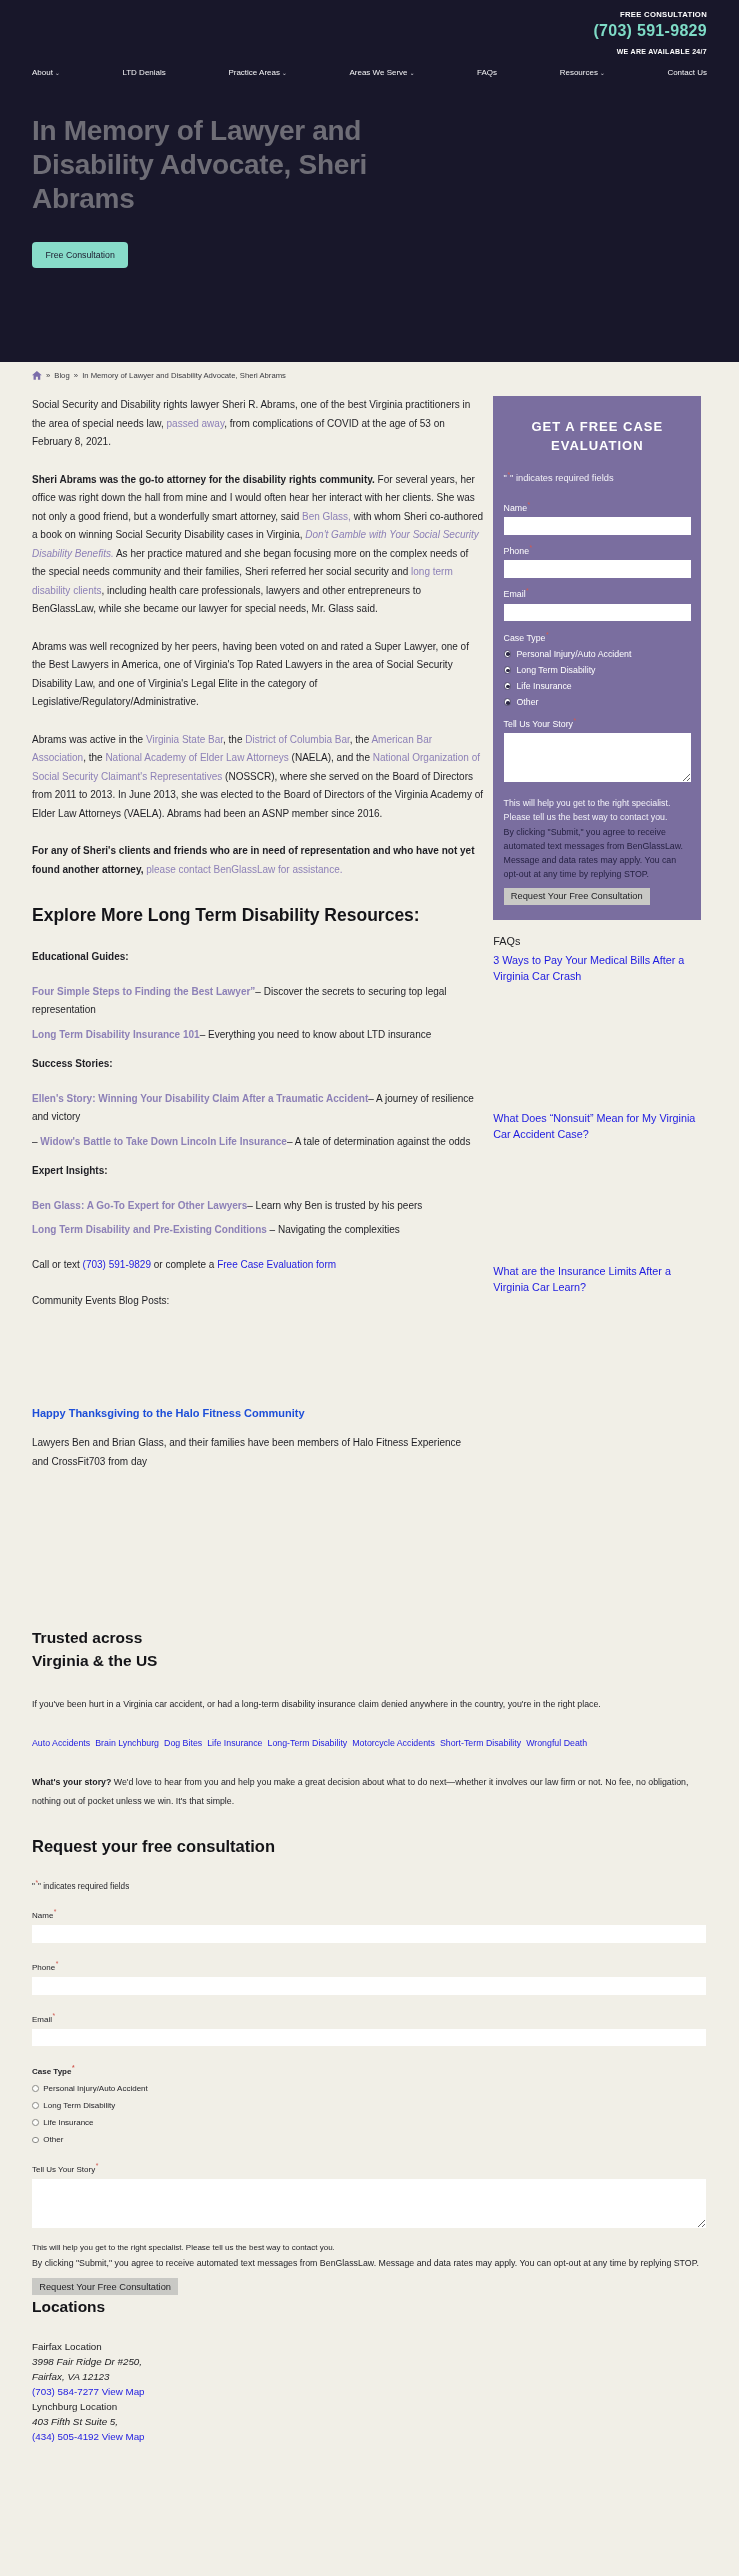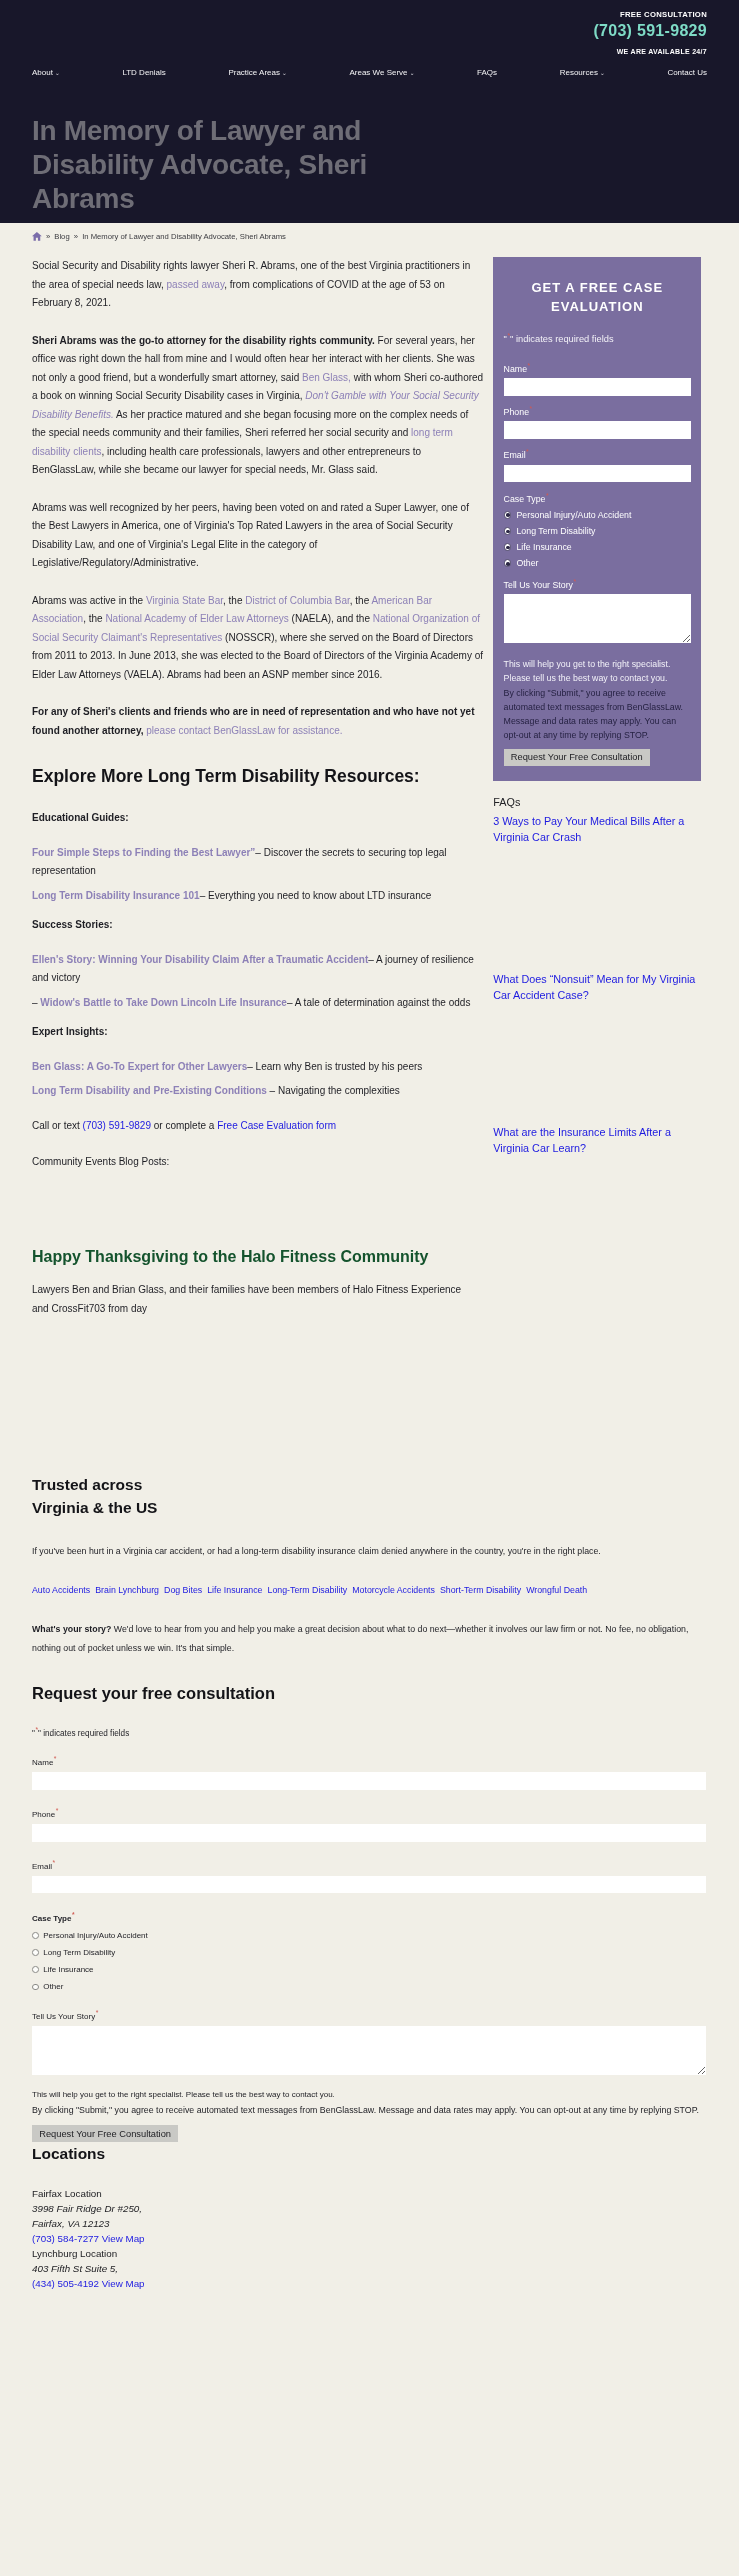--- a/index.html
+++ b/index.html
@@ -5,21 +5,21 @@
   * { box-sizing: border-box; margin: 0; padding: 0; }
   html,body { width: 739px; }
   body {
     background: #f1efe7;
     font-family: "Liberation Sans", sans-serif;
     color: #1e1e24;
   }
   a { text-decoration: none; cursor: pointer; }
 
   
-  .site-header { background: #18172a; height: 223px; padding: 0 32px; overflow: hidden; }
+  .site-header { background: #18172a; height: 362px; padding: 0 32px; overflow: hidden; }
   .topbar { text-align: right; padding-top: 10.3px; }
   .free-consult-label { color: #ffffff; font-weight: bold; font-size: 7.7px; letter-spacing: 0.3px; }
   .phone-big { color: #7edbc6; font-size: 16px; font-weight: bold; margin-top: 3.1px; letter-spacing: 0.3px; }
   .avail-label { color: #ffffff; font-weight: bold; font-size: 7px; margin-top: 7.2px; letter-spacing: 0.3px; }
   .main-nav { display: flex; justify-content: space-between; align-items: center; margin-top: 13.4px; }
   .nav-item { color: #f4f4f6; font-size: 8px; }
   .nav-item .caret { font-size: 5.7px; margin-left: 2.1px; color: #cfcfd6; }
   .hero-title { color: #6e6d76; font-size: 28px; line-height: 1.22; font-weight: 600; max-width: 428px; margin-top: 37px; letter-spacing: -0.3px; }
   .hero-btn { display: inline-block; background: #87dcc9; color: #1b1a2e; font-size: 8.8px; padding: 7.7px 13.4px; border-radius: 4.1px; margin-top: 26px; border: none; cursor: pointer; font-family: inherit; }
 
@@ -37,21 +37,21 @@
   .para { margin-bottom: 19px; }
   .b { font-weight: bold; }
   .i { font-style: italic; }
   .lk { color: #8d81b7; }
   .bl { color: #1d1ae0; }
   .resources-heading { font-size: 17.5px; font-weight: bold; color: #141418; margin: 26px 0 21.6px; }
   .group-heading { font-size: 9px; font-weight: bold; margin-bottom: 16.5px; }
   .resource-line { margin-bottom: 5.7px; }
   .call-line { margin: 16.5px 0 17.5px; }
   .community-heading { font-size: 9px; margin-bottom: 5.2px; }
-  .halo-title { display: block; color: #14532d; font-size: 16px; font-weight: bold; margin-top: 76px; }
+  .halo-title { display: block; color: #1d4ed8; font-size: 11px; font-weight: bold; margin-top: 96px; }
   .halo-para { margin-top: 15.5px; max-width: 443px; }
 
   
   .case-eval-box { background: #7a6e9f; padding: 14.4px 10.3px 15.5px; min-height: 464px; color: #ffffff; }
   .case-eval-title { text-align: center; color: #ffffff; font-size: 13px; font-weight: bold; letter-spacing: 1px; line-height: 1.45; margin: 7.2px 14.4px 15.5px; }
   .req-note { font-size: 9.3px; color: #f2f1f7; margin-bottom: 17.5px; }
   .f-label { display: block; font-size: 8.8px; color: #ffffff; margin: 9.3px 0 4.6px; }
   .req-star { color: #d05a52; font-size: 6.7px; vertical-align: super; margin-left: 0.5px; }
   .f-input { display: block; width: 100%; height: 17.5px; background: #ffffff; border: none; font-size: 8.2px; padding: 0 4.1px; font-family: inherit; }
   .radio-row { display: flex; align-items: center; gap: 5.2px; margin: 6.2px 0; }

